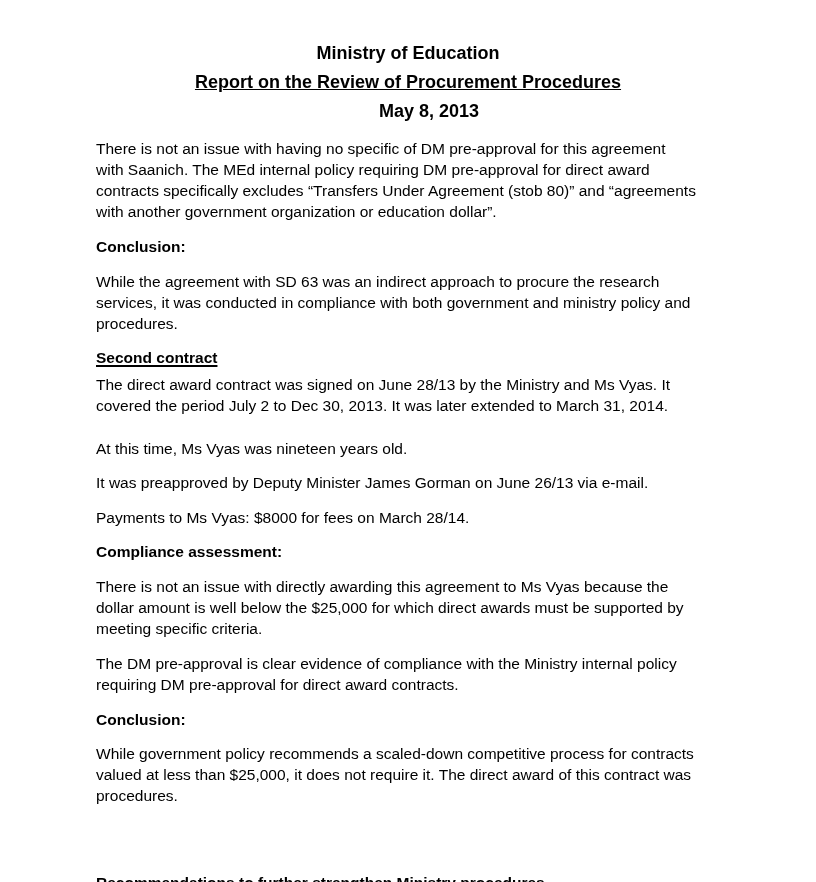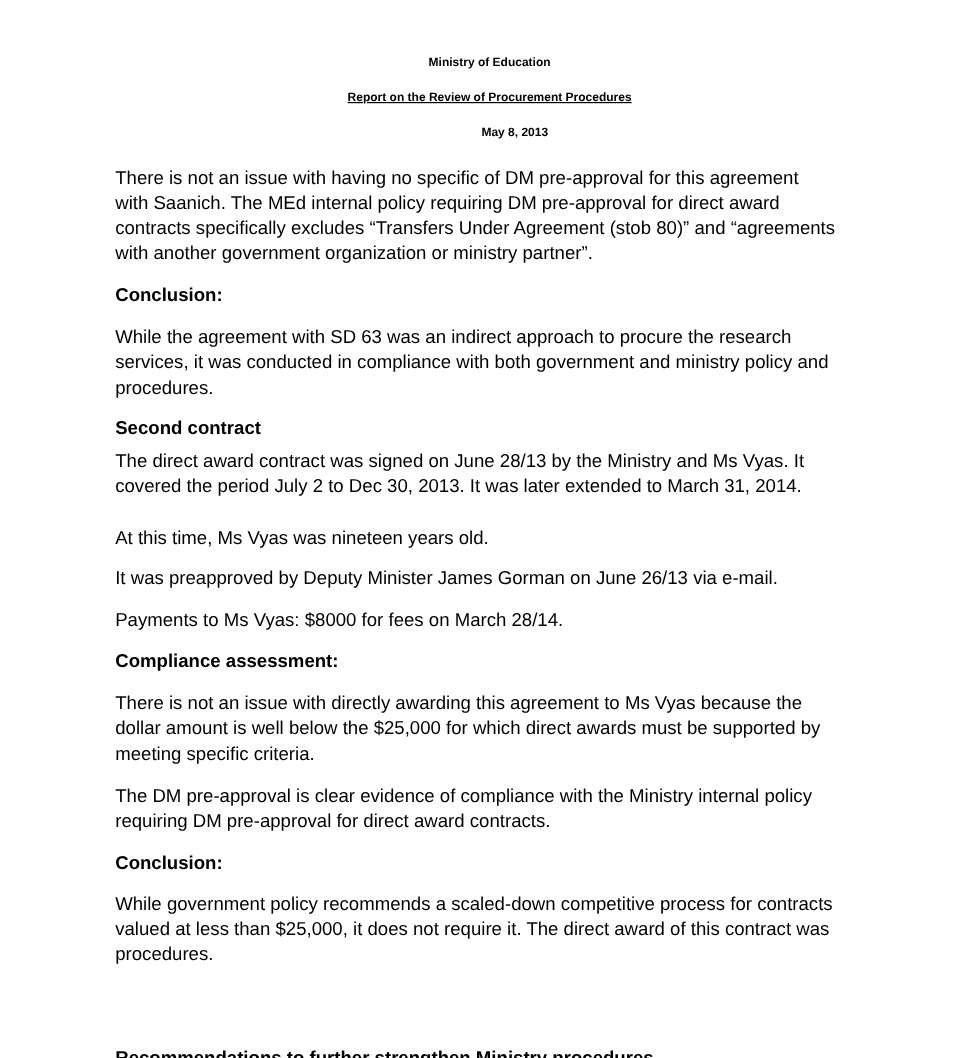--- a/index.html
+++ b/index.html
@@ -22,57 +22,58 @@
       width: 816px;
       height: 882px;
       overflow: hidden;
     }
     .title {
       position: absolute;
       left: 0;
       width: 816px;
       text-align: center;
       font-weight: bold;
-      font-size: 10px;
+      font-size: 18px;
       line-height: 20px;
     }
     .t1 { top: 43px; }
     .t2 { top: 72px; text-decoration: underline; }
     .t3 { top: 101px; margin-left: 21px; }
 
     .block {
       position: absolute;
       left: 96px;
       width: 640px;
       font-size: 15.5px;
       line-height: 21px;
     }
     .heading {
       font-weight: bold;
     }
     .underline {
+      text-decoration: underline;
       text-decoration-thickness: 1.5px;
       text-underline-offset: 2px;
     }
     .line { display: block; white-space: nowrap; }
   </style>
 </head>
 <body>
 
 <div class="page">
 
   <div class="title t1">Ministry of Education</div>
   <div class="title t2">Report on the Review of Procurement Procedures</div>
   <div class="title t3">May 8, 2013</div>
 
   <div class="block" style="top:138px;">
     <span class="line">There is not an issue with having no specific of DM pre-approval for this agreement</span>
     <span class="line">with Saanich.  The MEd internal policy requiring DM pre-approval for direct award</span>
     <span class="line">contracts specifically excludes “Transfers Under Agreement (stob 80)” and “agreements</span>
-    <span class="line">with another government organization or ministry partner”.</span>
+    <span class="line">with another government organization or education dollar”.</span>
   </div>
 
   <div class="block heading" style="top:236px;">Conclusion:</div>
   <div class="block" style="top:271px;">
     <span class="line">While the agreement with SD 63 was an indirect approach to procure the research</span>
     <span class="line">services, it was conducted in compliance with both government and ministry policy and</span>
     <span class="line">procedures.</span>
   </div>
 
   <div class="block heading" style="top:347px;">

